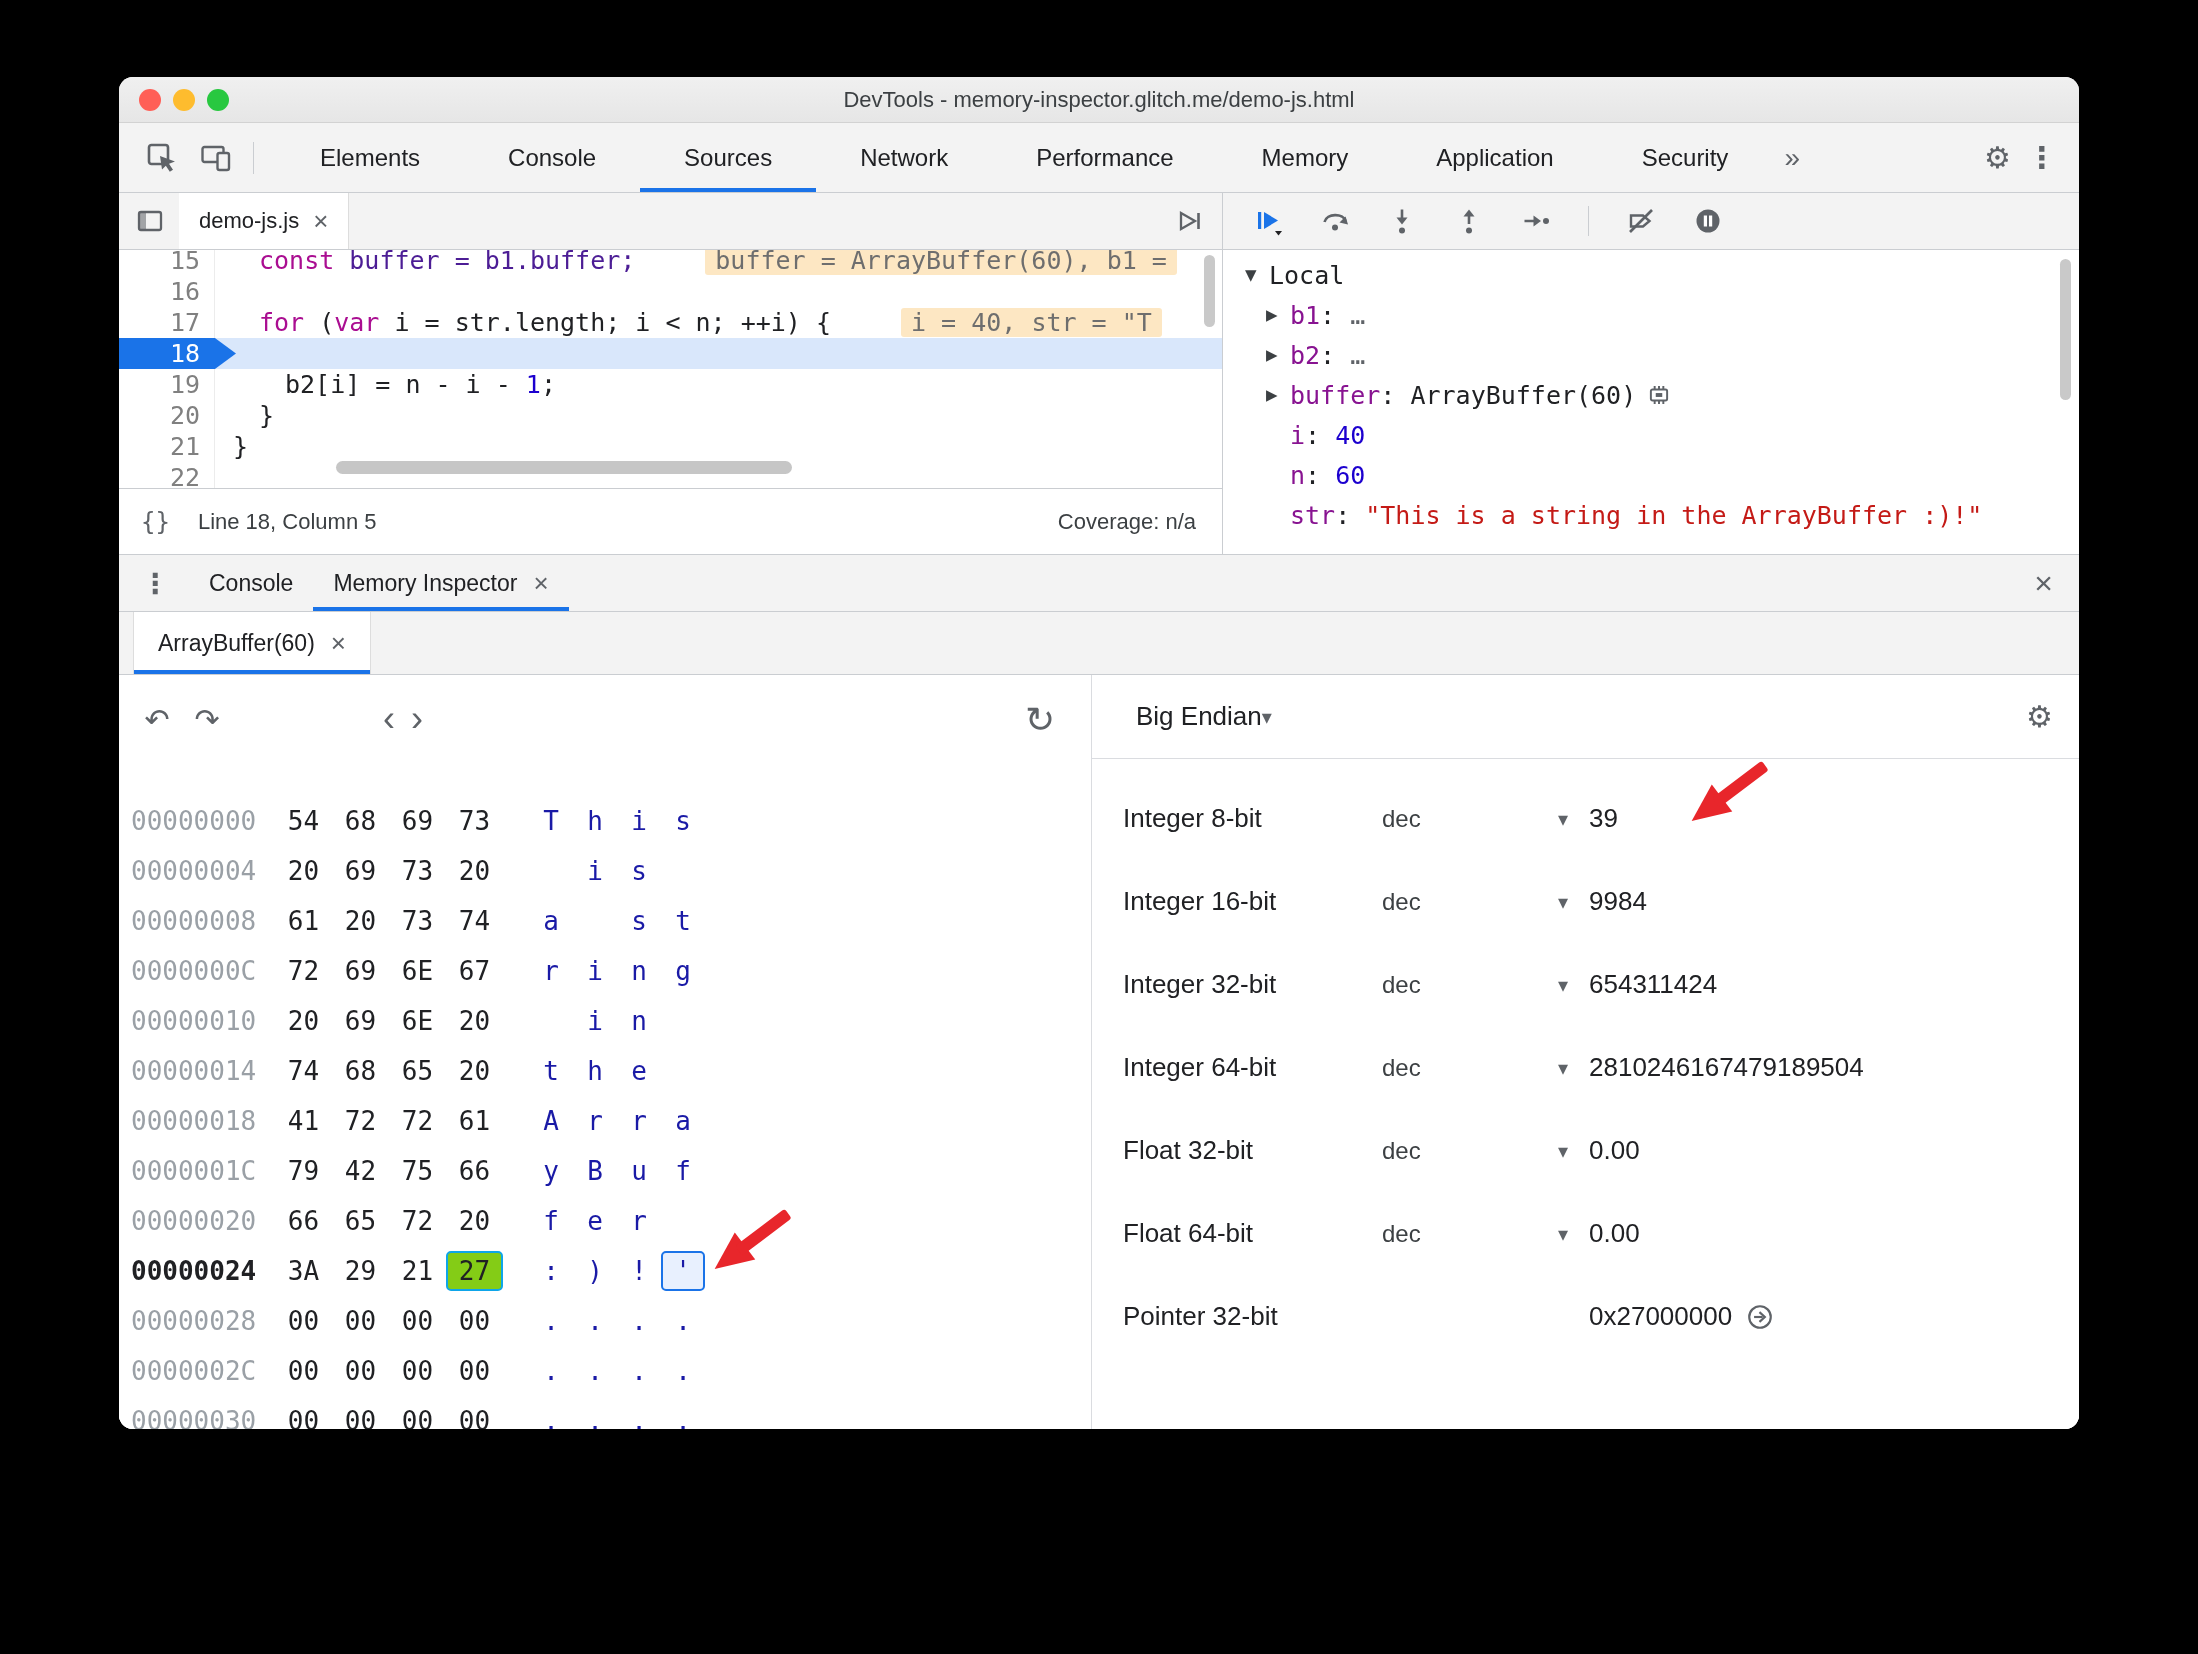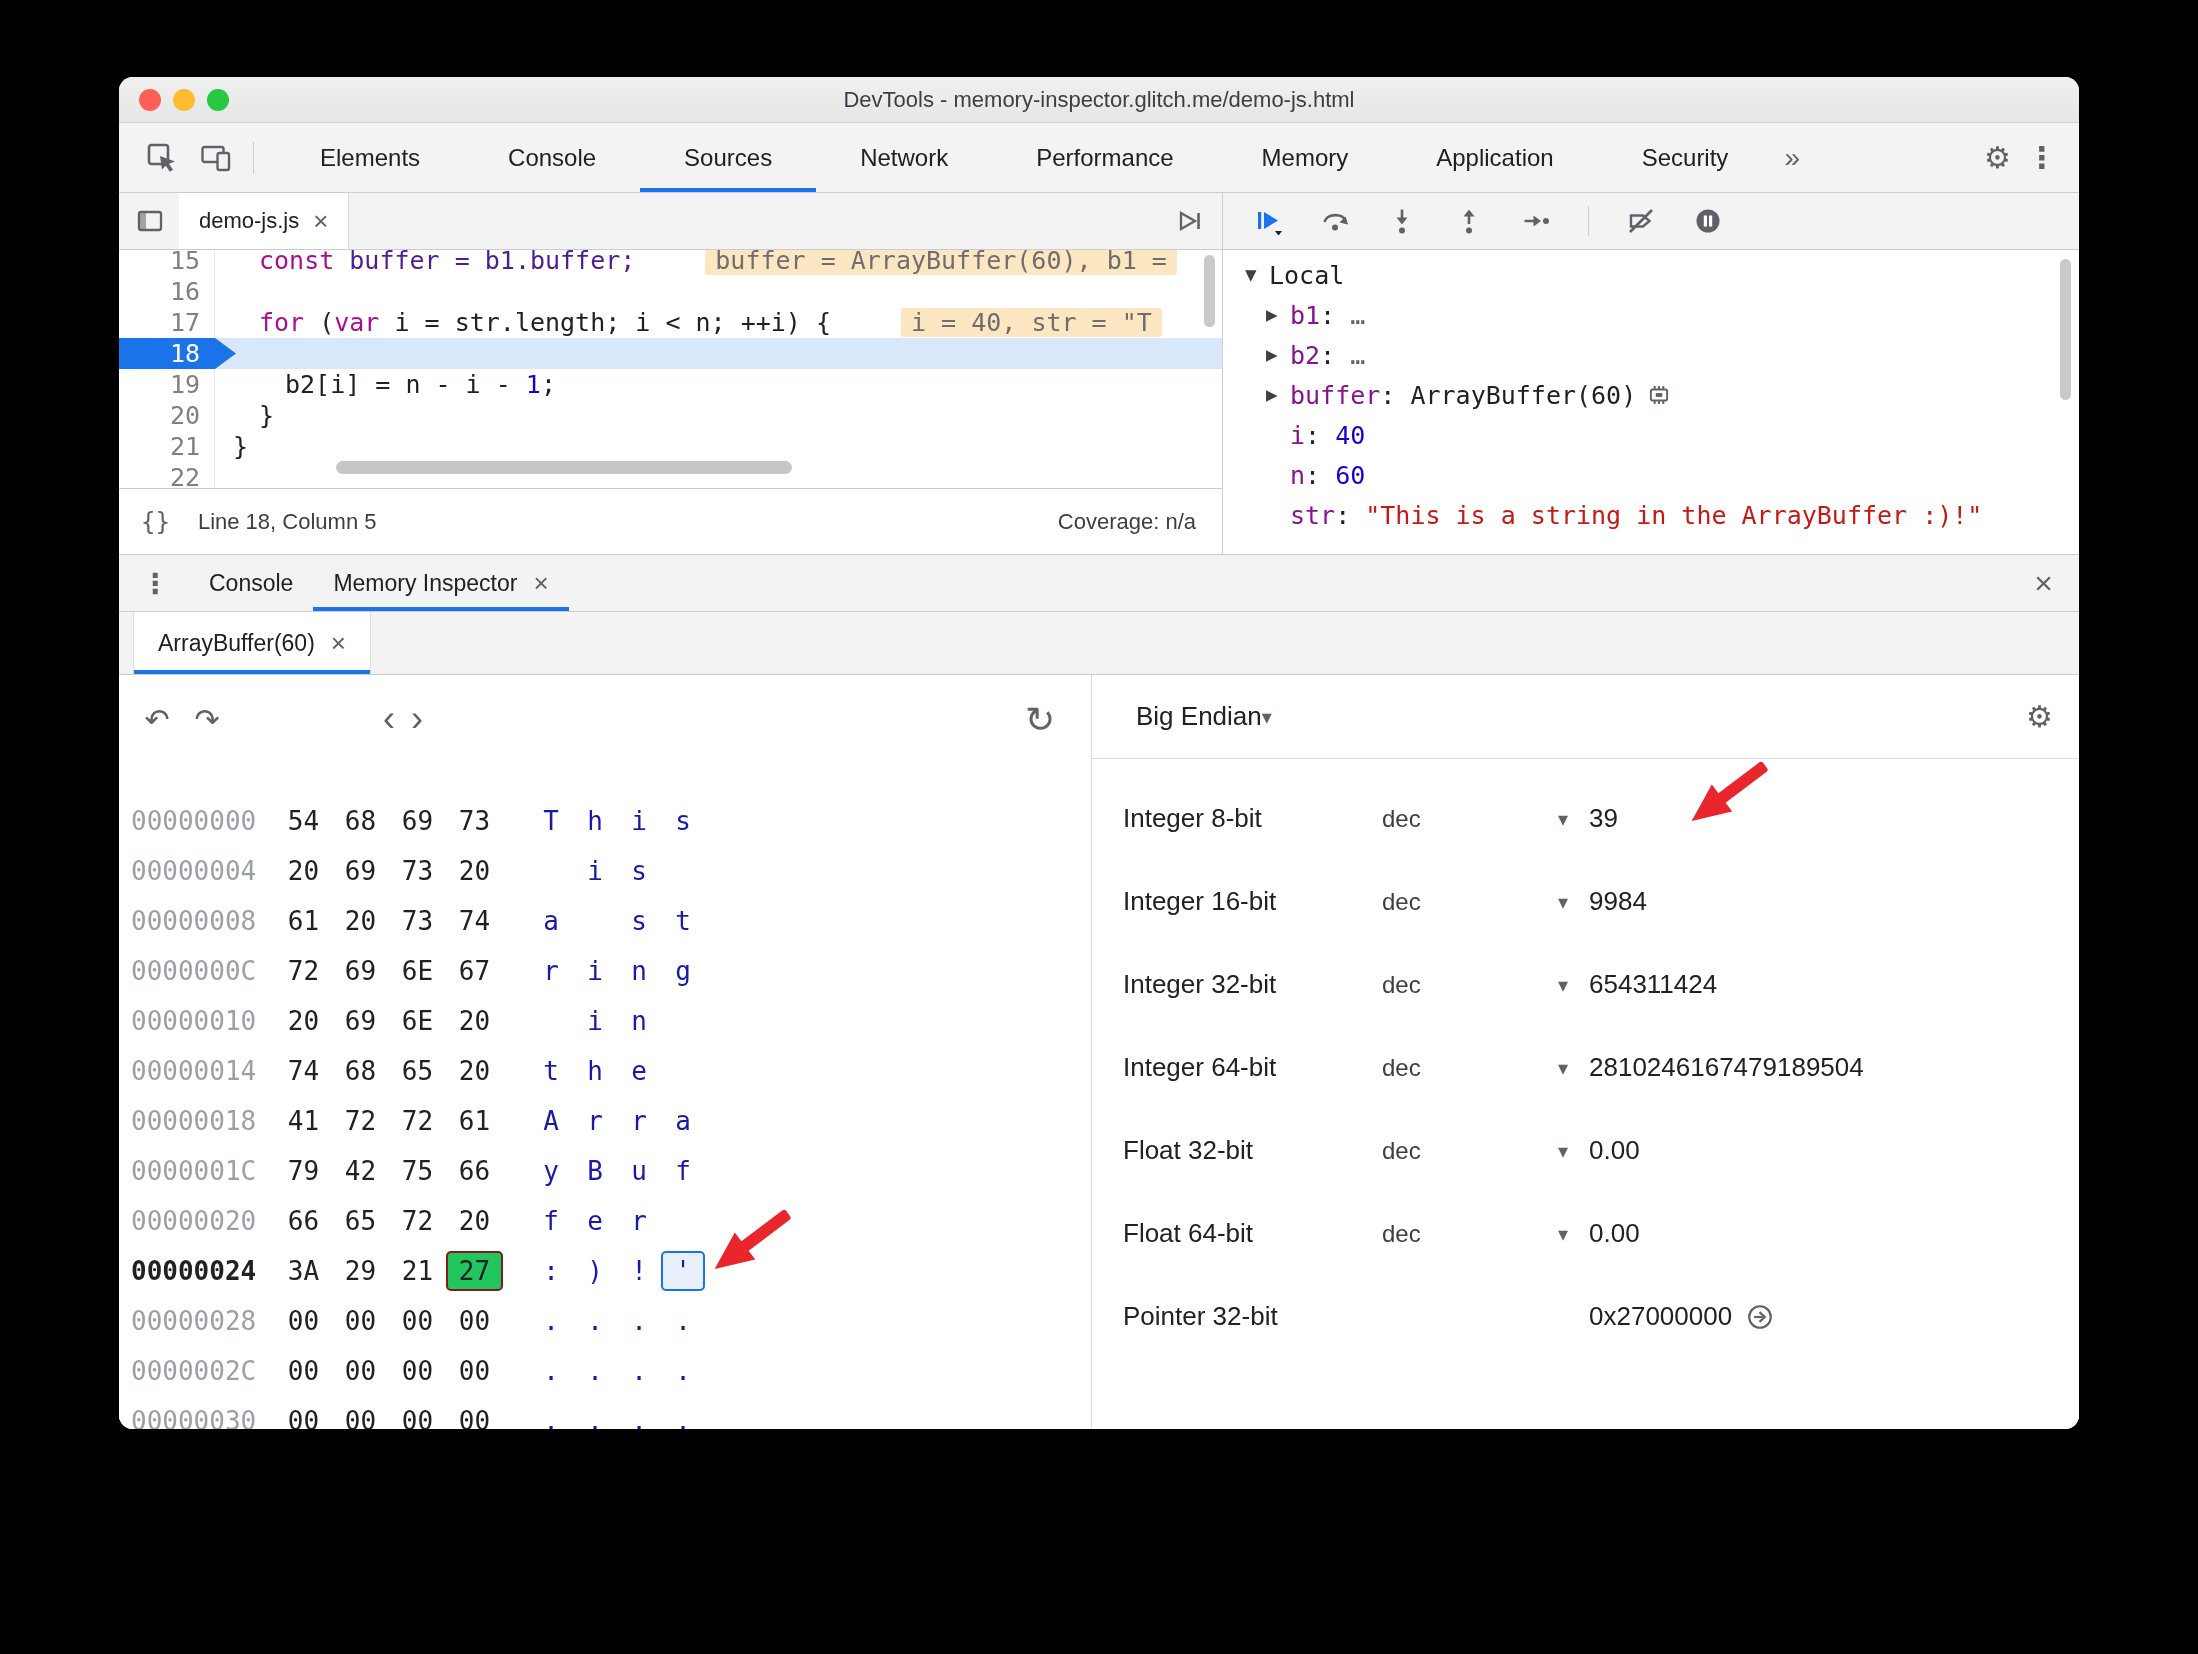--- a/index.html
+++ b/index.html
@@ -98,21 +98,21 @@
   .addr-input { width:350px; height:46px; margin:0 14px; border:2px solid #c0c4c9; border-radius:8px; text-align:center;
     font-family:"DejaVu Sans Mono",monospace; font-size:26px; color:#202124; background:#fff; outline:none; }
   .refreshbtn { margin-left:auto; margin-right:36px; font-size:36px; color:#5f6368; }
 
   #mem-rows { position:absolute; top:121px; left:0; right:0; font-family:"DejaVu Sans Mono",monospace; font-size:26px; }
   .mem-row { height:50px; display:flex; align-items:center; }
   .maddr { width:156px; flex:none; padding-left:12px; color:#9aa0a6; }
   .maddr.cur { color:#202124; font-weight:bold; }
   .mbytes { display:flex; }
   .mbyte { width:57px; height:40px; display:flex; align-items:center; justify-content:center; color:#202124; }
-  .mbyte.sel { border:2px solid #7f1d1d; background:#22c55e; border-radius:5px; }
+  .mbyte.sel { border:2px solid #0ea5e9; background:#84cc16; border-radius:5px; }
   .mascii { display:flex; margin-left:26px; }
   .mchar { width:44px; height:40px; display:flex; align-items:center; justify-content:center; color:#1a1aa6; }
   .mchar.sel { border:2px solid #1a73e8; background:#e8f0fe; border-radius:5px; }
 
   .interp { flex:1; border-left:1px solid #dadce0; position:relative; }
   .interp-header { height:84px; border-bottom:1px solid #dadce0; display:flex; align-items:center; padding:0 26px 0 44px; }
   .endian { font-size:26px; color:#202124; display:flex; align-items:center; }
   .caret { color:#5f6368; font-size:20px; font-family:"DejaVu Sans",sans-serif; }
   .interp-gear { margin-left:auto; font-size:30px; color:#5f6368; }
   #interp-rows { position:absolute; top:102px; left:0; right:0; }

